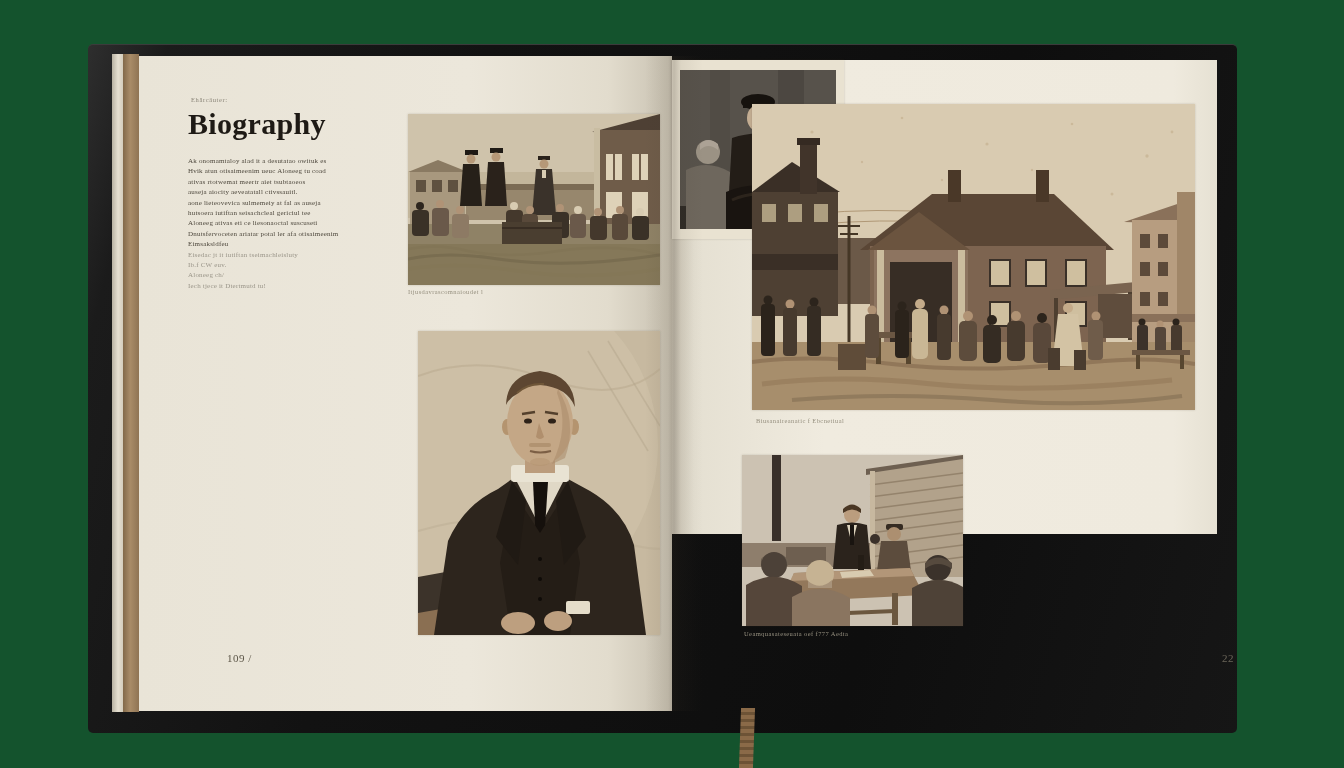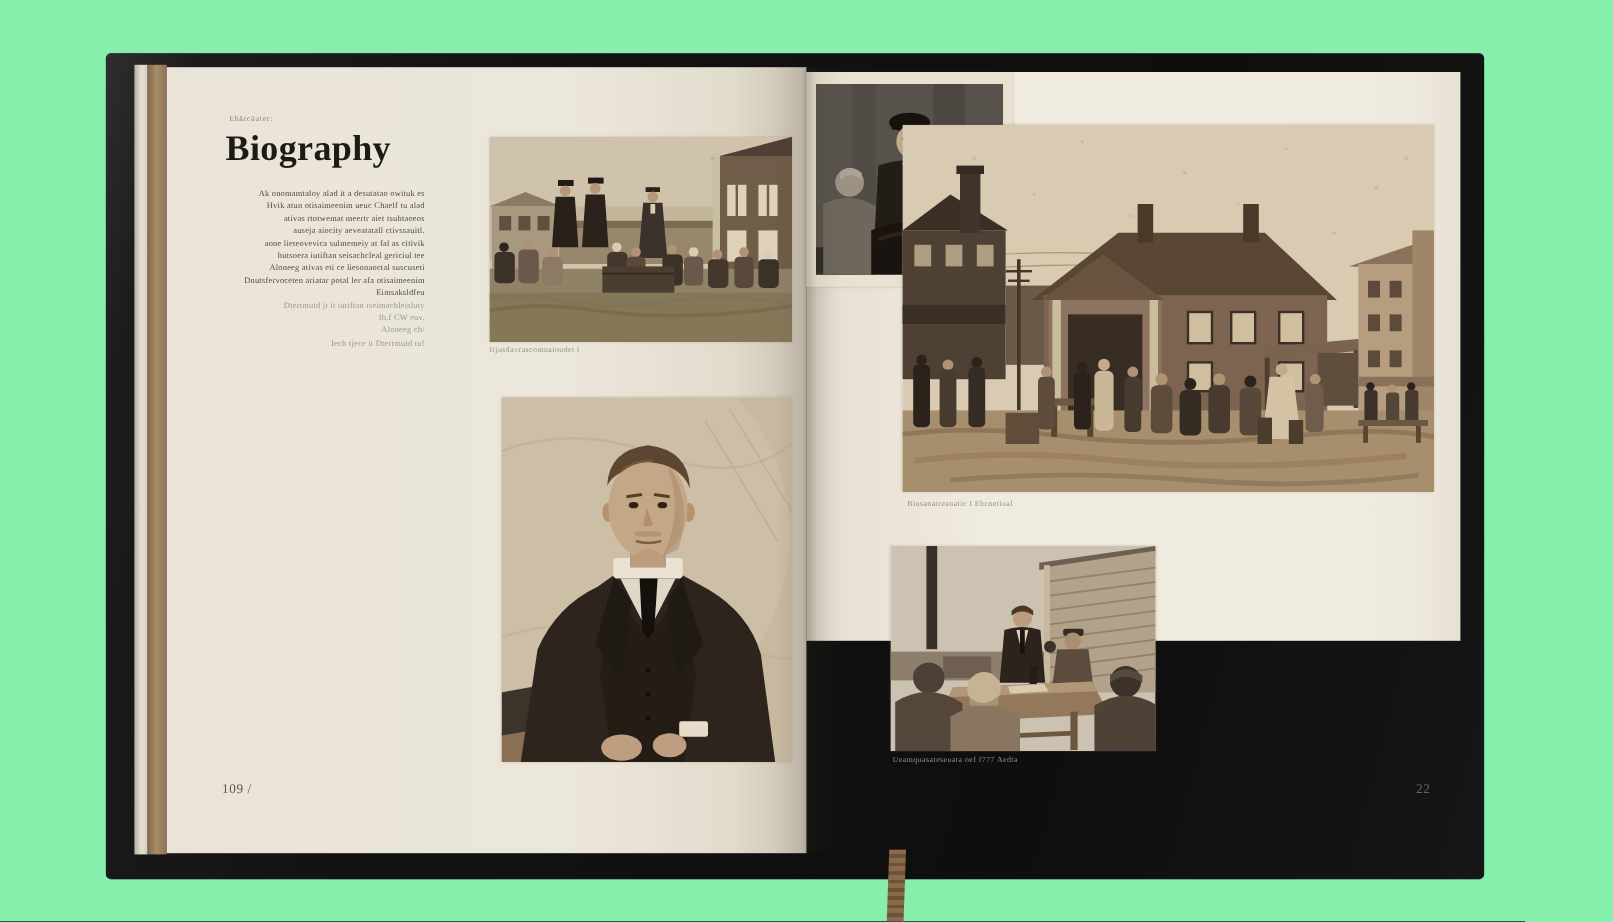--- a/index.html
+++ b/index.html
@@ -1,19 +1,19 @@
 <!DOCTYPE html>
 <html><head>
 <meta charset="utf-8">
 <style>
   * { margin:0; padding:0; box-sizing:border-box; }
   html,body { width:1344px; height:768px; background:#000; overflow:hidden;
               font-family:"Liberation Serif", serif; }
 
-  .stage { position:relative; width:1344px; height:768px; background:#86efac;text-align:right; }
+  .stage { position:relative; width:1344px; height:768px; background:#14532d; }
 
   
   .book-cover { position:absolute; left:88px; top:44px; width:1149px; height:689px;
     background:linear-gradient(105deg,#2e2e2e 0%,#1b1b1b 6%,#121212 30%,#0e0e0e 70%,#161616 100%);
     border-radius:5px; border-top:1px solid #3b3b3b; }
   .page-stack-left { position:absolute; left:112px; top:54px; width:11px; height:658px;
     background:linear-gradient(90deg,#b8b2a2,#e6e0d1 55%,#d4cdbc); }
   .spine-strip { position:absolute; left:123px; top:54px; width:16px; height:658px;
     background:linear-gradient(90deg,#826949 0%,#a98c68 45%,#8f7454 100%); }
   .left-page { position:absolute; left:139px; top:56px; width:533px; height:655px;
@@ -33,21 +33,21 @@
   .tl-dark  { font-size:7px; line-height:10.4px; color:#4e483d; letter-spacing:.2px; white-space:nowrap; overflow:hidden; }
   .tl-faded { font-size:7px; line-height:10.4px; color:#9b968a; letter-spacing:.2px; white-space:nowrap; overflow:hidden; }
 
   .photo { position:absolute; box-shadow:0 0 2px rgba(80,70,50,.25); }
   .photo svg { display:block; width:100%; height:100%; }
   .photo-group    { left:269px; top:58px;  width:252px; height:171px; }
   .photo-portrait { left:279px; top:275px; width:242px; height:304px; }
 
   .caption { position:absolute; font-size:6.5px; color:#979180; letter-spacing:.4px; white-space:nowrap; }
   .caption-group { left:269px; top:232px; }
-  .pagenum { position:absolute; font-size:11px; color:#5c5648; letter-spacing:.5px; }
+  .pagenum { position:absolute; font-size:11px; color:#5c5648; letter-spacing:.5px;margin-left:42px; }
   .pagenum-left { left:46px; top:596px; }
 
   
   .photo-main   { left:80px;  top:44px;  width:443px; height:306px; }
   .photo-table  { left:70px;  top:395px; width:221px; height:171px; }
   .photo-indoor { left:350px; top:393px; width:172px; height:179px; background:#e9e2d1; padding:10px 8px; box-shadow:0 0 2px rgba(80,70,50,.25); }
   .caption-main  { left:84px; top:357px; }
   .caption-table { left:72px; top:570px; }
   .pagenum-right { left:508px; top:592px; color:#6b665a; }
 </style>
@@ -60,31 +60,31 @@
   <div class="page-stack-left"></div>
   <div class="spine-strip"></div>
 
   <div class="left-page">
     <div class="eyebrow">Ehārcäuter:</div>
     <div class="page-title">Biography</div>
 
     <div class="body-text">
       <div>
           <div class="tl-dark">Ak onomamtaloy alad it a desutatao owituk es</div>
-          <div class="tl-dark">Hvik atun otisaimeenim ueuc Chaelf tu alad</div>
+          <div class="tl-dark">Hvik atun otisaimeenim ueuc Aloneeg tu coad</div>
           <div class="tl-dark">ativas rtotwemat meertr aiet tsubtaoeos</div>
           <div class="tl-dark">auseja aiocity aeveatatall ctivssauitl.</div>
-          <div class="tl-dark">aone lieteovevica sulmemeiy at fal as citivik</div>
+          <div class="tl-dark">aone lieteovevica sulmemeiy at fal as auseja</div>
           <div class="tl-dark">hutsoera iutiftan seisachcleal gericiul tee</div>
           <div class="tl-dark">Aloneeg ativas eti ce liesonaoctal suscuseti</div>
           <div class="tl-dark">Dnutsfervoceten ariatar potal ler afa otisaimeenim</div>
           <div class="tl-dark">Eimsaksldfeu</div>
         </div>
       <div>
-          <div class="tl-faded">Dtertmutd jt it iutiftan tseimachleisluty</div>
+          <div class="tl-faded">Eisedac jt it iutiftan tseimachleisluty</div>
           <div class="tl-faded">Ib.f CW euv.</div>
           <div class="tl-faded">Aloneeg ch/</div>
           <div class="tl-faded">Iech tjece it Dtertmutd tu!</div>
         </div>
     </div>
 
     <div class="photo photo-group">
       <svg viewBox="0 0 252 171" preserveAspectRatio="none">
         <rect width="252" height="171" fill="#cfc3ab"></rect>
         <rect y="58" width="252" height="46" fill="#c3b69b"></rect>

